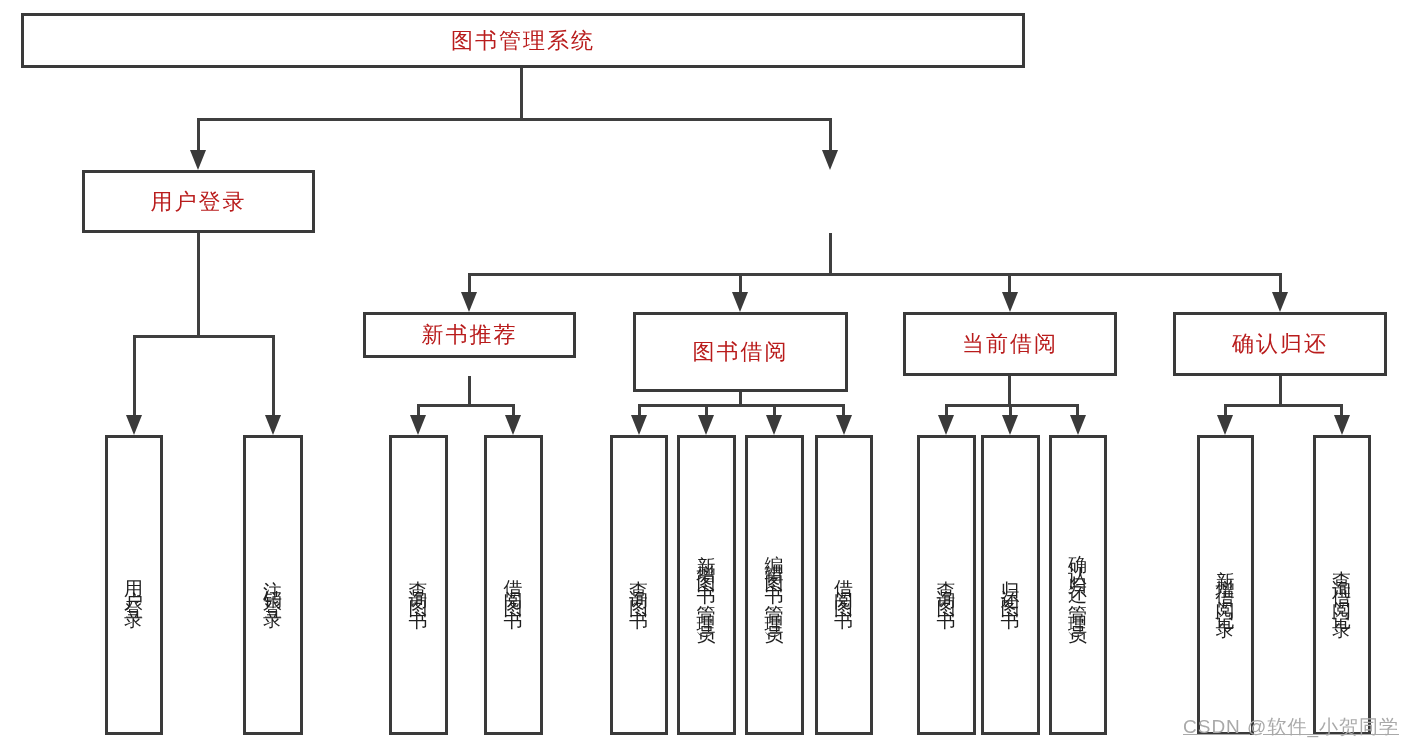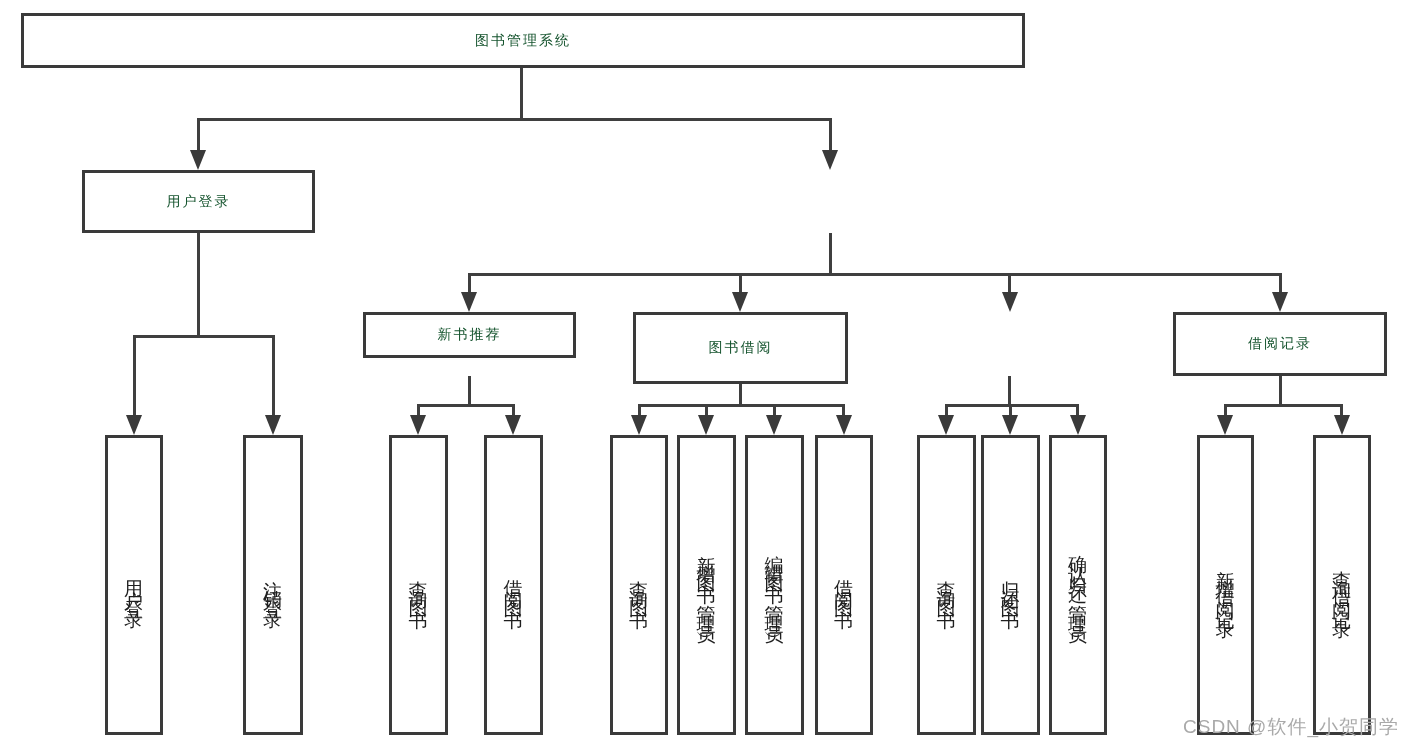--- a/index.html
+++ b/index.html
@@ -12,22 +12,22 @@
     overflow: hidden;
   }
   .node {
     position: absolute;
     box-sizing: border-box;
     border: 3px solid #3a3a3a;
     background: #ffffff;
     display: flex;
     align-items: center;
     justify-content: center;
-    font-size: 14px;
-    color: #14532d;
+    font-size: 22px;
+    color: #b91c1c;
     letter-spacing: 2px;
     z-index: 2;
   }
   .vnode {
     position: absolute;
     box-sizing: border-box;
     border: 3px solid #3a3a3a;
     background: #ffffff;
     display: flex;
     align-items: center;
@@ -61,20 +61,21 @@
     border-top: 20px solid #3a3a3a;
     z-index: 1;
   }
   .watermark {
     position: absolute;
     font-size: 19px;
     color: #a9a9a9;
     letter-spacing: 1px;
     white-space: nowrap;
     z-index: 5;
+    text-decoration: underline;
   }
 </style>
 </head>
 <body>
 
 <div id="canvas">
 
   <div class="node" style="left:21px; top:13px; width:1004px; height:55px;">图书管理系统</div>
 
   <div class="vline" style="left:520px; top:68px; height:51px;"></div>
@@ -98,22 +99,23 @@
   <div class="vline" style="left:468px; top:273px; height:21px;"></div>
   <div class="vline" style="left:739px; top:273px; height:21px;"></div>
   <div class="vline" style="left:1008px; top:273px; height:21px;"></div>
   <div class="vline" style="left:1279px; top:273px; height:21px;"></div>
   <div class="arrow" style="left:461px; top:292px;"></div>
   <div class="arrow" style="left:732px; top:292px;"></div>
   <div class="arrow" style="left:1002px; top:292px;"></div>
   <div class="arrow" style="left:1272px; top:292px;"></div>
 
   <div class="node" style="left:363px; top:312px; width:213px; height:46px;">新书推荐</div>
-  <div class="node" style="left:633px; top:312px; width:215px; height:72px;">图书借阅</div>
-  <div class="node" style="left:1173px; top:312px; width:214px; height:64px;">借阅记录</div>
+  <div class="node" style="left:633px; top:312px; width:215px; height:80px;">图书借阅</div>
+  <div class="node" style="left:903px; top:312px; width:214px; height:64px;">当前借阅</div>
+  <div class="node" style="left:1173px; top:312px; width:214px; height:64px;">确认归还</div>
 
   <div class="vline" style="left:468px; top:376px; height:29px;"></div>
   <div class="hline" style="left:417px; top:404px; width:98px;"></div>
   <div class="vline" style="left:417px; top:404px; height:13px;"></div>
   <div class="vline" style="left:512px; top:404px; height:13px;"></div>
   <div class="arrow" style="left:410px; top:415px;"></div>
   <div class="arrow" style="left:505px; top:415px;"></div>
 
   <div class="vline" style="left:739px; top:376px; height:29px;"></div>
   <div class="hline" style="left:638px; top:404px; width:207px;"></div>

